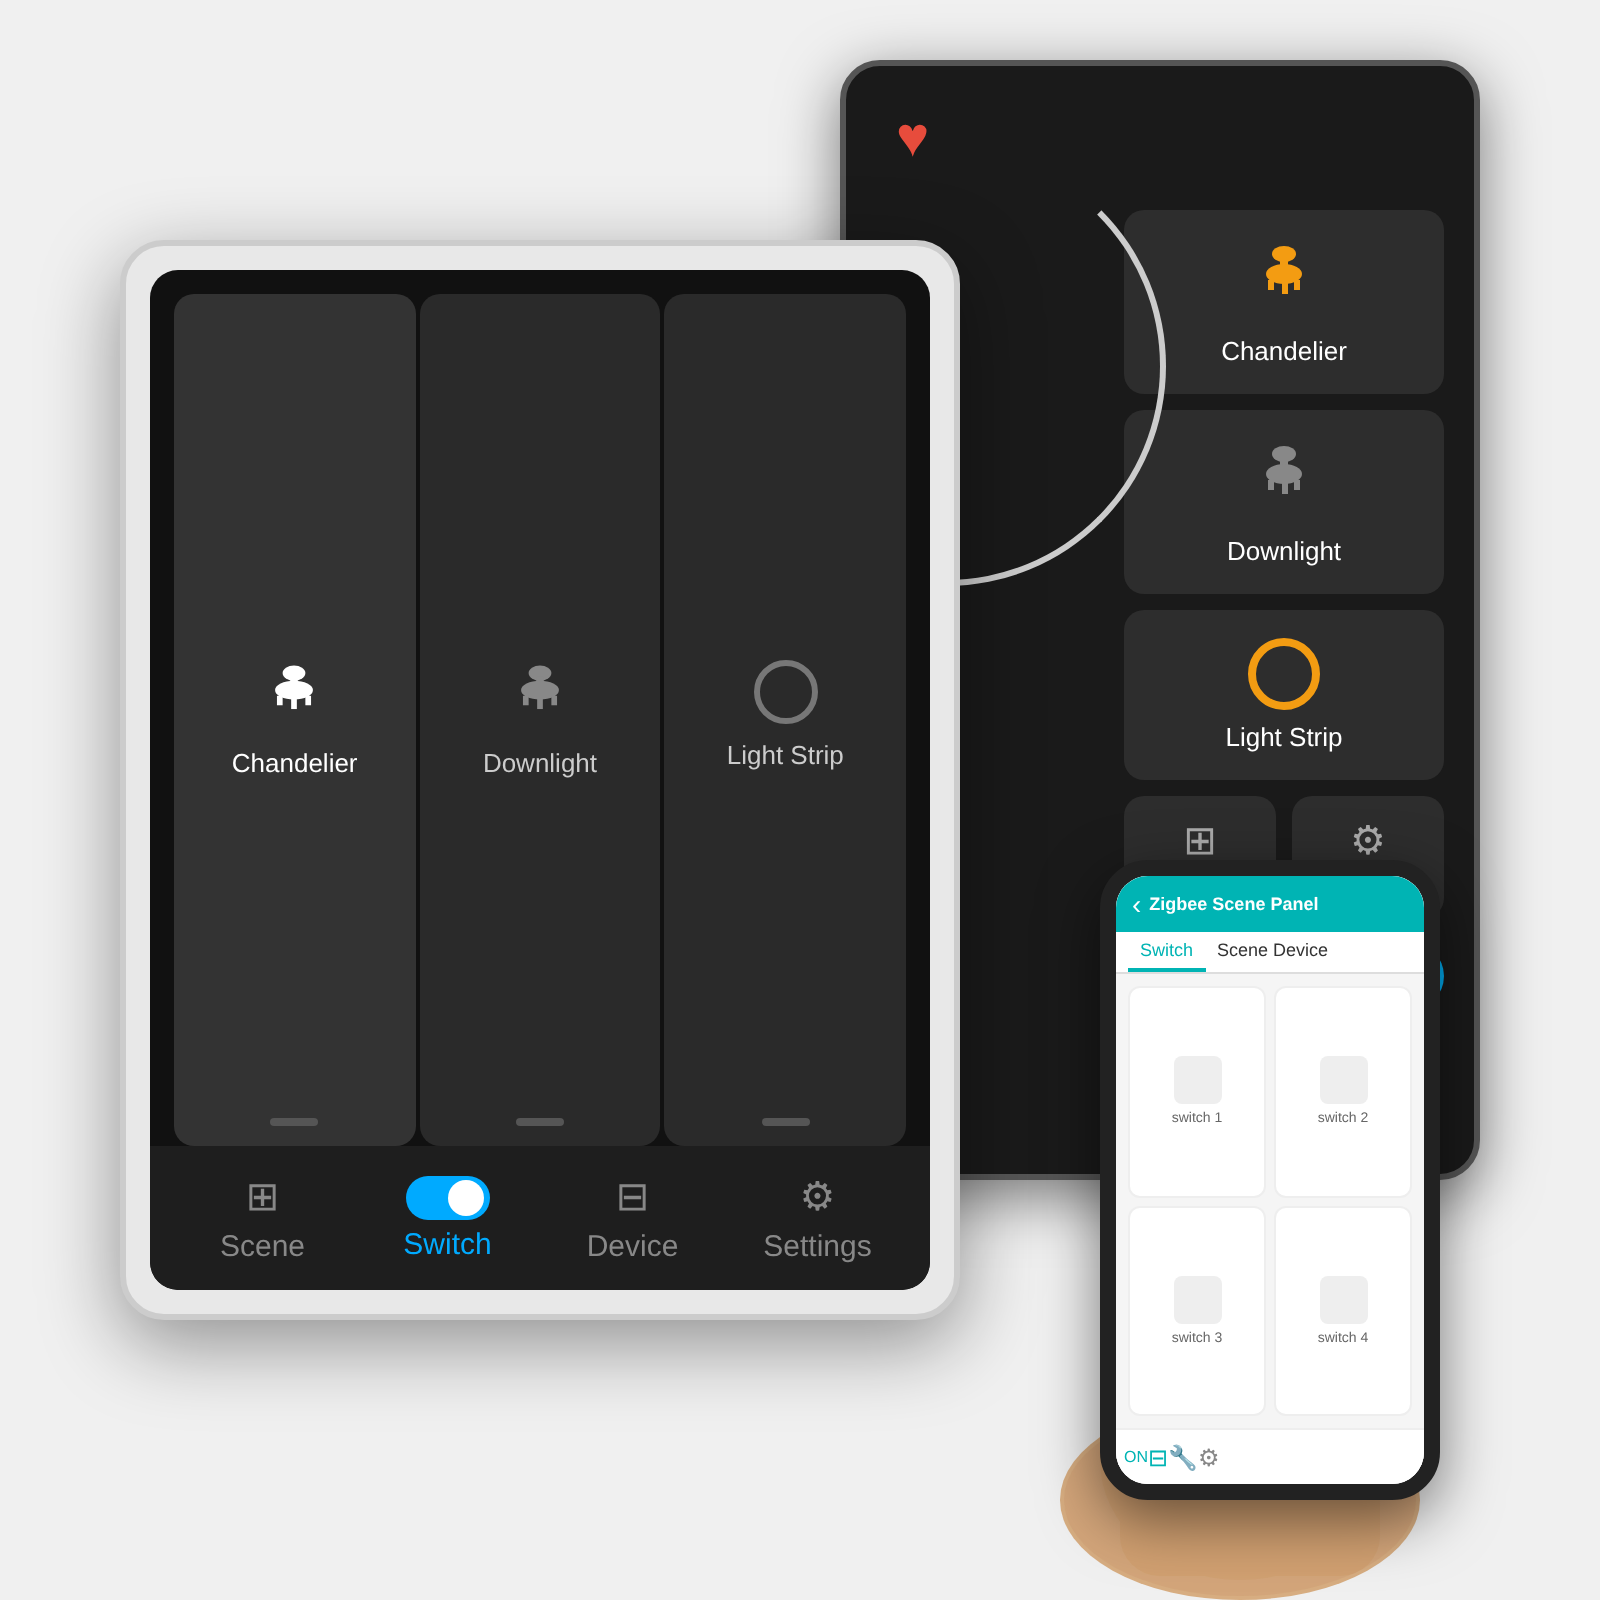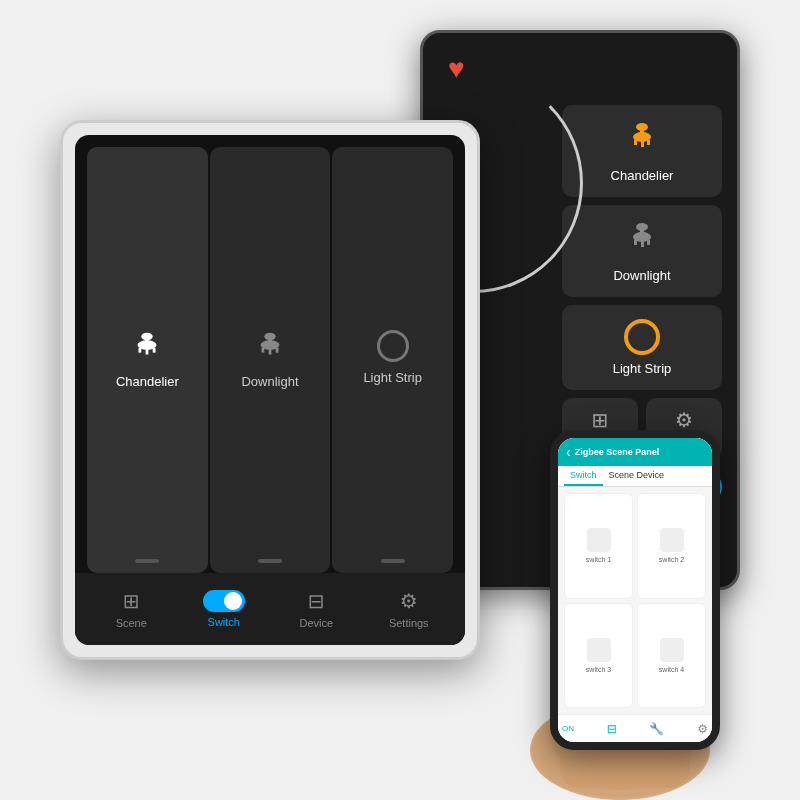--- a/index.html
+++ b/index.html
@@ -227,21 +227,21 @@
     .nav-item {
       display: flex;
       flex-direction: column;
       align-items: center;
       gap: 4px;
       flex: 1;
       cursor: pointer;
     }
 
     .nav-icon { font-size: 20px; color: #888; }
-    .nav-label { font-size: 11px; color: #888; }
+    .nav-label { font-size: 15px; color: #888; }
     .nav-label.active { color: #00aaff; }
 
     
     .toggle-switch {
       width: 42px;
       height: 22px;
       background: #00aaff;
       border-radius: 11px;
       position: relative;
       display: flex;
@@ -347,21 +347,21 @@
       font-size: 7px;
       color: #666;
       text-align: center;
     }
 
     .phone-bottom-bar {
       background: white;
       height: 28px;
       display: flex;
       align-items: center;
-      justify-content: space-between;
+      justify-content: flex-start;
       border-top: 1px solid #eee;
       padding: 0 4px;
     }
 
     .phone-bottom-icon {
       font-size: 12px;
       color: #888;
     }
 
     .phone-bottom-icon.active {

